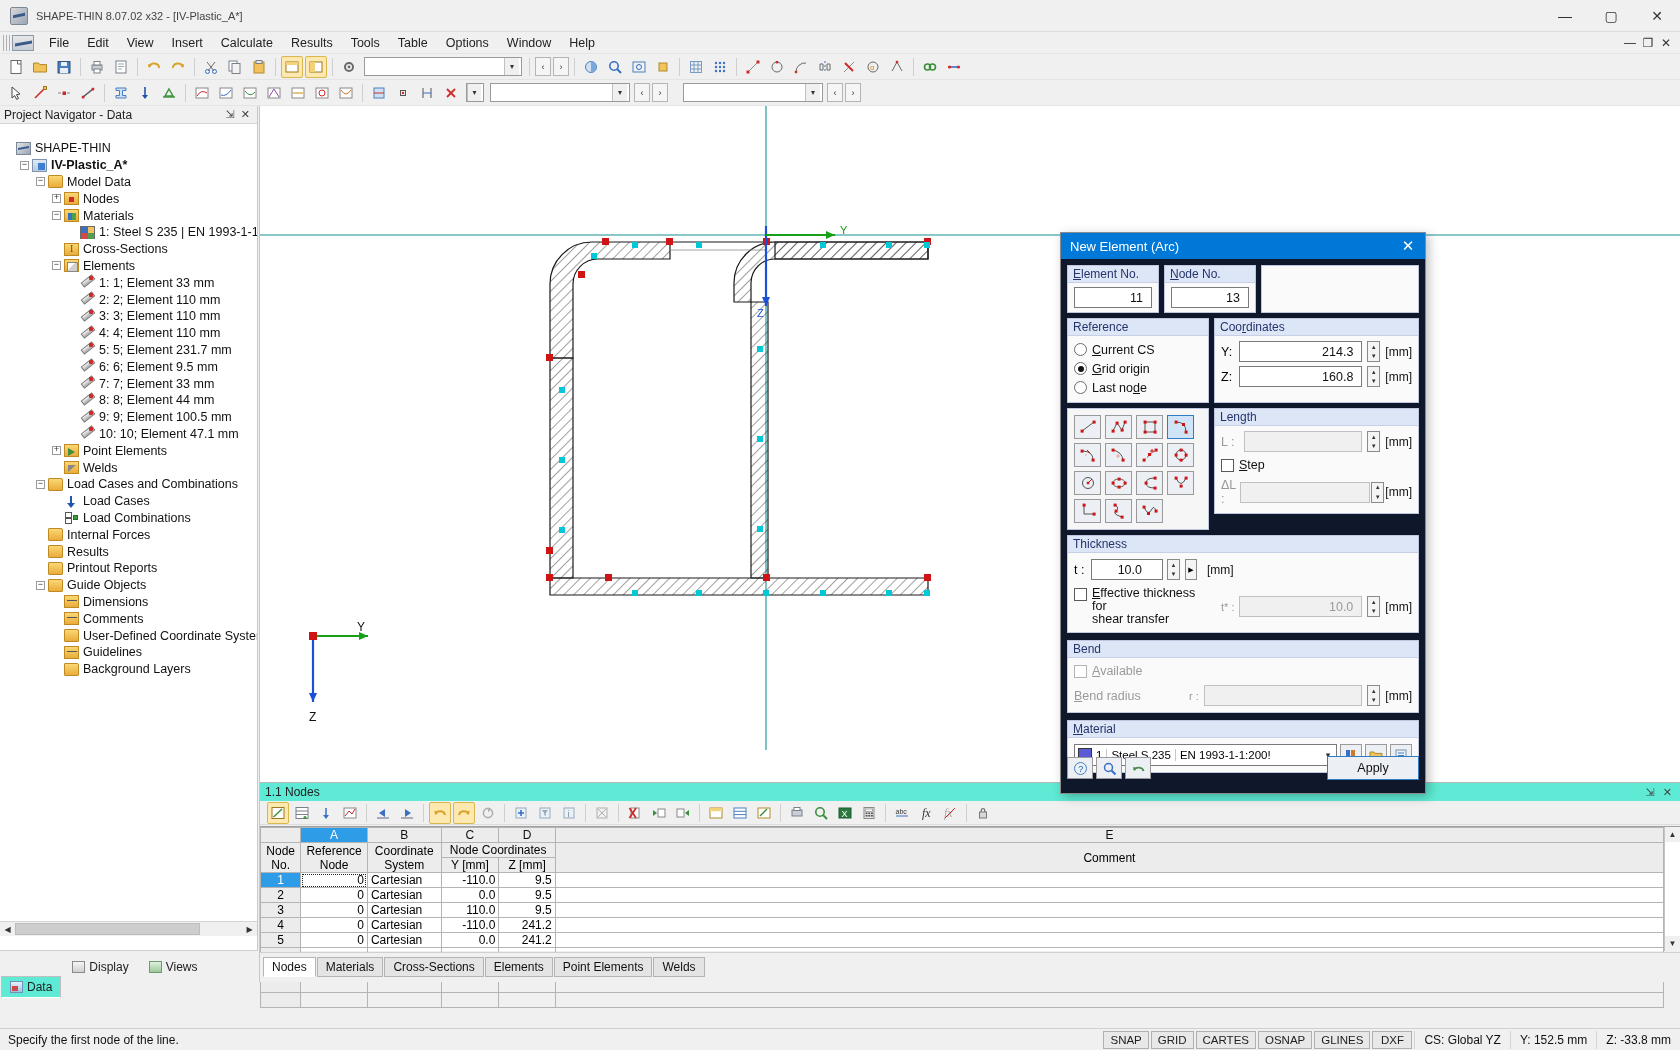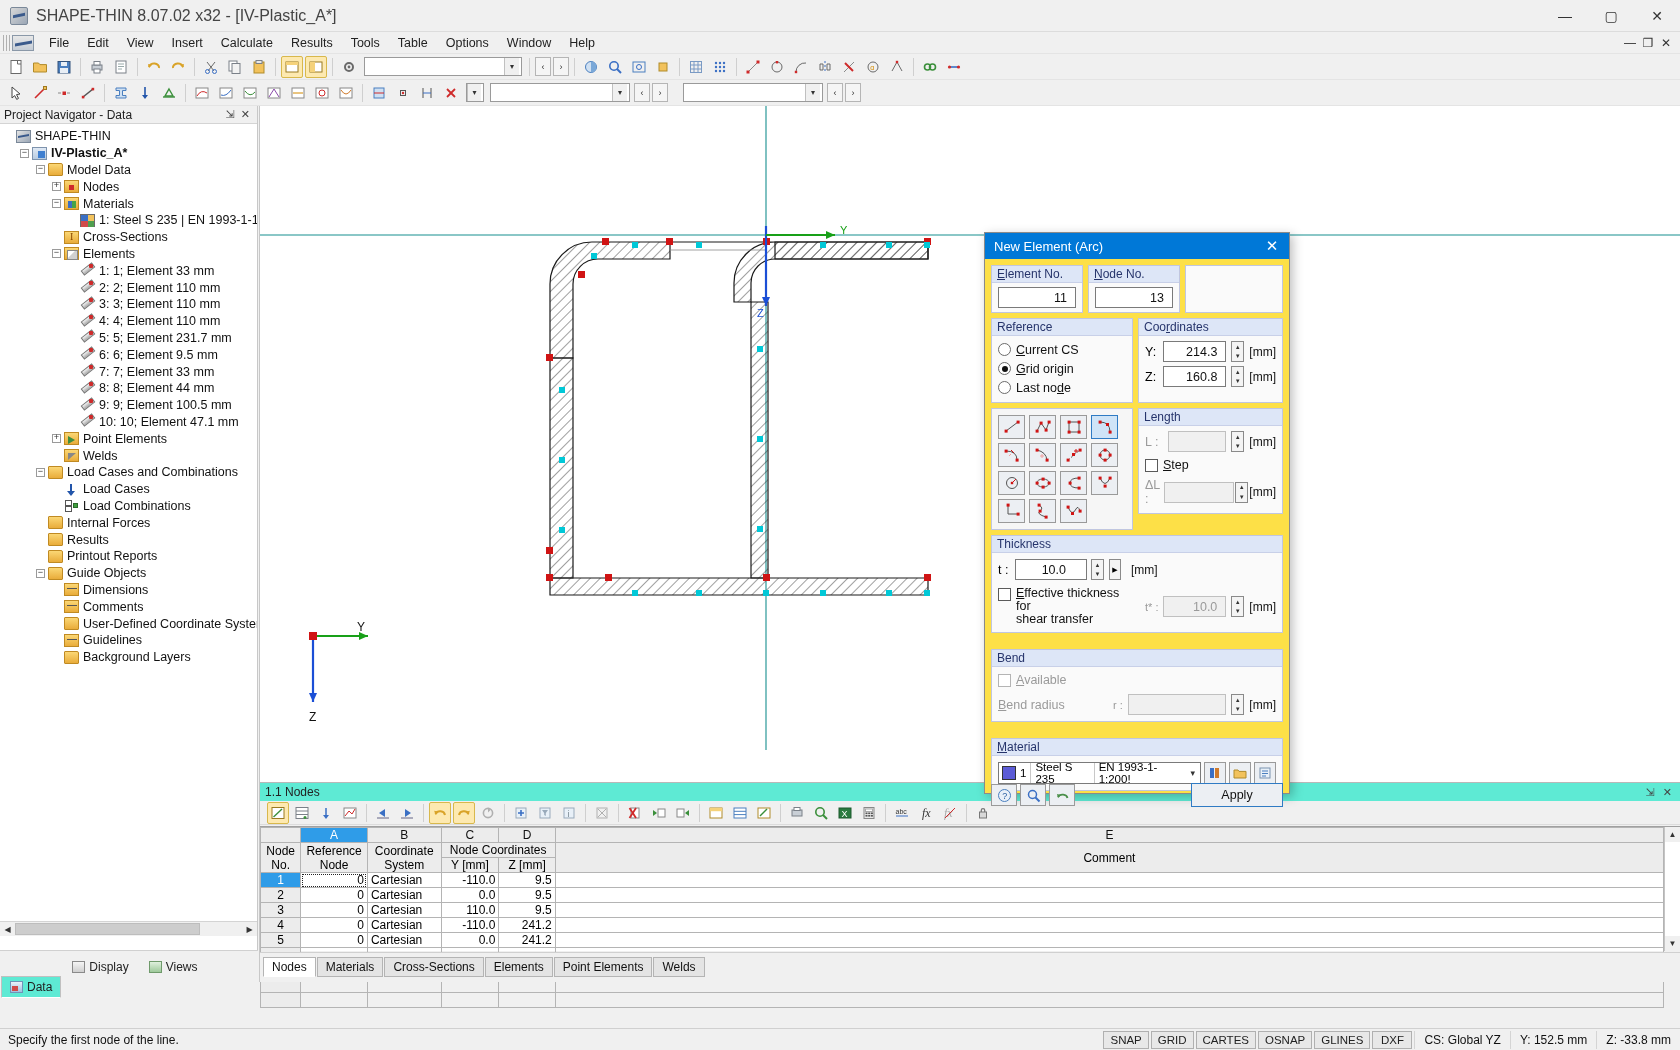--- a/index.html
+++ b/index.html
@@ -23,21 +23,21 @@
   }
   #titlebar .app-icon {
     width:18px;height:18px;margin:0 8px 0 10px;
     background:linear-gradient(135deg,#d8d8d8,#9aa6b5);
     border:1px solid #7a8899;border-radius:2px;position:relative;
   }
   #titlebar .app-icon:after{
     content:"";position:absolute;left:2px;top:6px;width:12px;height:3px;
     background:#3a5a8c;transform:skewY(-12deg);
   }
-  #titlebar .title { font-size:16px; color:#444;text-align:right; }
+  #titlebar .title { font-size:11px; color:#444;text-align:right; }
   #titlebar .winbtns { margin-left:auto; display:flex; height:32px; }
   #titlebar .winbtn {
     width:46px;height:32px;display:flex;align-items:center;justify-content:center;
     font-size:14px;color:#333;
   }
 
   
   #menubar {
     height:22px; display:flex; align-items:center;
     background:#f0f0f0; border-bottom:1px solid #e4e4e4;
@@ -98,21 +98,21 @@
   #navigator{
     position:absolute;left:0;top:0;width:258px;bottom:32px;
     background:#fff;border-right:1px solid #c8c8c8;
     display:flex;flex-direction:column;justify-content:center;
   }
   #nav-header{
     height:18px;background:#f0f0f0;border-bottom:1px solid #d4d4d4;
     display:flex;align-items:center;padding:0 4px;font-size:12px;color:#222;
   }
   #nav-header .sp{margin-left:auto;display:flex;gap:6px;padding-right:3px;font-size:11px;color:#444;}
-  #navtree{ flex:1; overflow:hidden; padding:4px 0 0 4px; font-size:12.5px; }
+  #navtree{ flex:1; overflow:hidden; padding:4px 0 0 4px; font-size:12.5px;margin-top:12px; }
   .tn{ display:flex;align-items:center;height:16.8px;white-space:nowrap; }
   .exp{
     width:9px;height:9px;border:1px solid #9a9a9a;background:#fff;
     display:inline-flex;align-items:center;justify-content:center;
     font-size:9px;line-height:7px;color:#333;margin-right:3px;flex:none;
     font-family:"Liberation Mono",monospace;
   }
   .exp.none{border:none;background:transparent;}
   .tico{ width:15px;height:13px;margin-right:4px;flex:none;display:inline-block; }
   .ico-folder{ background:linear-gradient(180deg,#fbd775,#e9ac3a); border:1px solid #c08a22; border-radius:1px 2px 1px 1px;}
@@ -243,35 +243,35 @@
   #statusbar .right{ margin-left:auto;display:flex;align-items:center;height:22px; }
   .stog{
     height:18px;min-width:40px;padding:0 6px;margin-right:2px;
     border:1px solid #b0b0b0;background:#e8e8e8;
     display:flex;align-items:center;justify-content:center;font-size:11.5px;color:#222;
   }
   .sfield{ padding:0 9px;font-size:12px;color:#111;border-left:1px solid #d4d4d4;height:18px;display:flex;align-items:center;}
 
   
   #dialog{
-    position:absolute;left:984px;top:126px;width:306px;height:562px;
-    background:#fde047;border:1px solid #8a8a8a;
+    position:absolute;left:1060px;top:126px;width:366px;height:562px;
+    background:#0f172a;border:1px solid #8a8a8a;
     box-shadow:3px 3px 10px rgba(0,0,0,.25);
     z-index:50;
   }
   #dlg-title{
     height:26px;background:#0078d7;display:flex;align-items:center;
     color:#fff;font-size:13px;padding-left:9px;
   }
   #dlg-title .x{
     margin-left:auto;width:34px;height:26px;display:flex;align-items:center;justify-content:center;
     font-size:15px;color:#fff;
   }
   #dlg-body{ padding:6px; position:relative; }
-  .grp{ border:1px solid #c0c6e0; background:#fafafa; position:relative; margin-bottom:16px; }
+  .grp{ border:1px solid #c0c6e0; background:#fafafa; position:relative; margin-bottom:7px; }
   .grp > .cap{
     background:#dde6f7;color:#26346b;font-size:12px;padding:1px 5px;
     border-bottom:1px solid #c8d0e8;
   }
   .grp > .cap u{text-decoration:underline;}
   .grp > .bd{ padding:5px 6px; }
   .fld{
     border:1px solid #7a7a7a;background:#fff;height:21px;
     display:flex;align-items:center;justify-content:flex-end;
     padding-right:8px;font-size:12.5px;color:#111;

